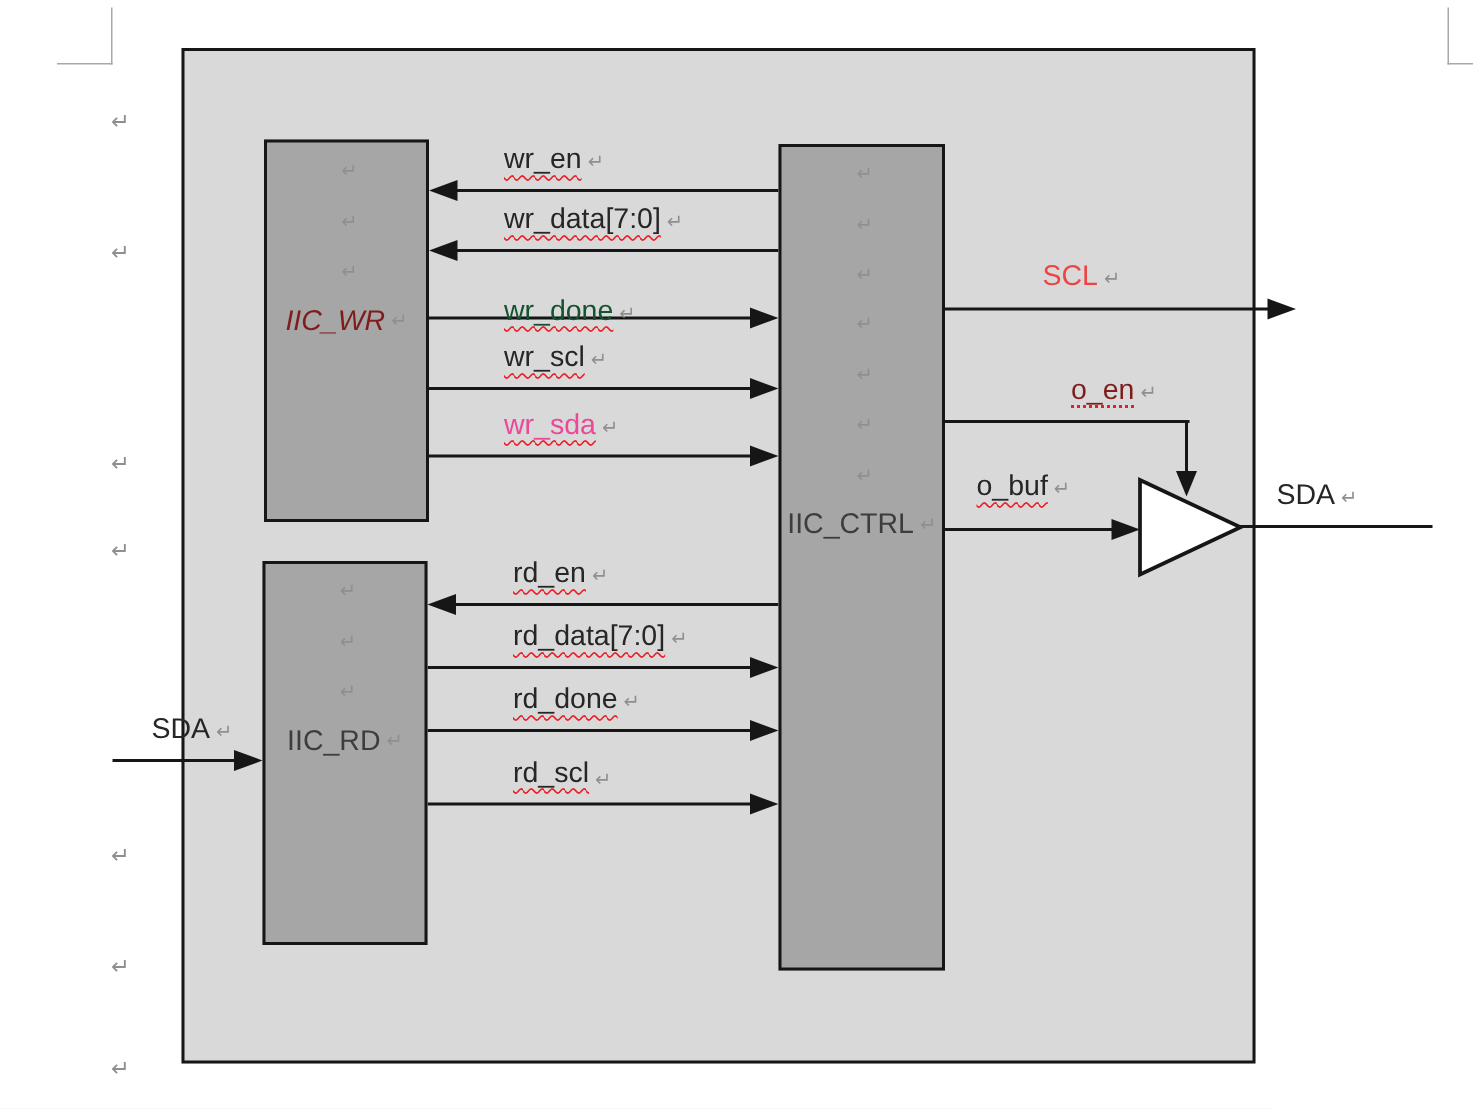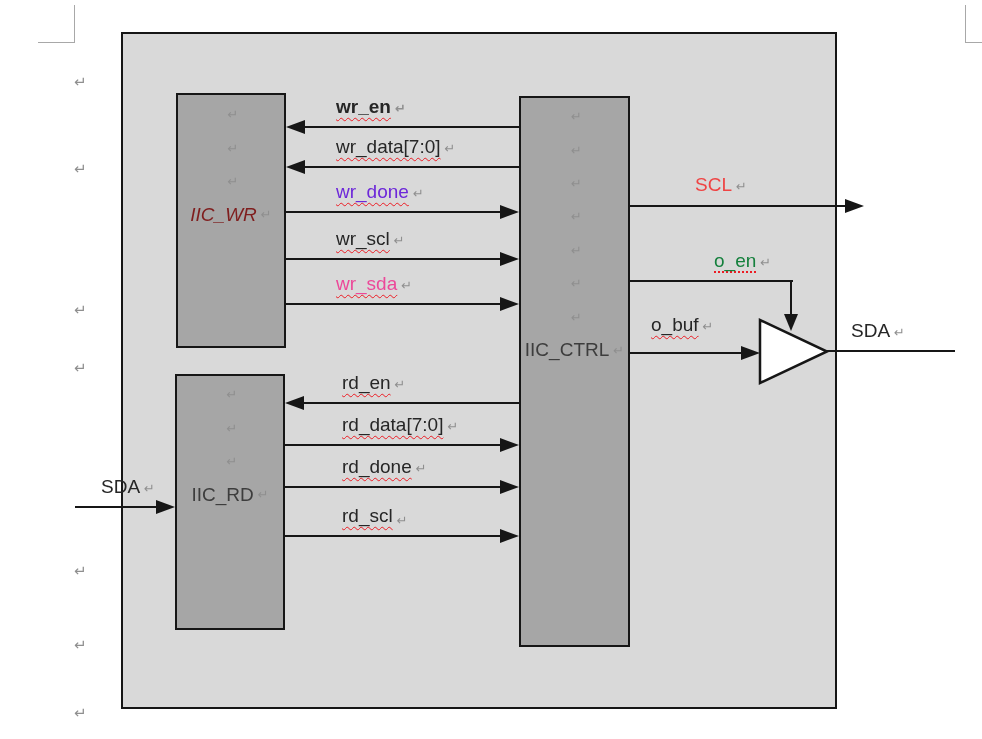--- a/index.html
+++ b/index.html
@@ -20,34 +20,34 @@
 
   <div class="cm" style="left:74px;top:5px;width:1px;height:38px;"></div>
   <div class="cm" style="left:38px;top:42px;width:37px;height:1px;"></div>
   <div class="cm" style="left:965px;top:5px;width:1px;height:38px;"></div>
   <div class="cm" style="left:965px;top:42px;width:17px;height:1px;"></div>
 
   <div id="diagram">
       <div class="abs" style="left: 121px; top: 32px; width: 716px; height: 677px; background: rgb(217, 217, 217); border: 2px solid rgb(22, 22, 22); box-sizing: border-box;"></div>
       <div class="abs" style="left: 303px; top: 126px; width: 216px; height: 2px; background: rgb(22, 22, 22);"></div>
       <div class="abs" style="width: 0px; height: 0px; left: 286px; top: 120px; border-right: 19px solid rgb(22, 22, 22); border-top: 7px solid transparent; border-bottom: 7px solid transparent;"></div>
-      <div class="abs" style="left: 336px; top: 96px; display: flex; align-items: baseline; font-weight: bold;">
+      <div class="abs" style="left: 336px; top: 96px; display: flex; align-items: baseline;">
         <span class="sig-label u-wavy" style="color: rgb(38, 38, 38); text-decoration-color: rgb(236, 28, 36);">wr_en</span>
         <span class="pilcrow" style="color: rgb(143, 143, 143);">↵</span>
       </div>
       <div class="abs" style="left: 303px; top: 166px; width: 216px; height: 2px; background: rgb(22, 22, 22);"></div>
       <div class="abs" style="width: 0px; height: 0px; left: 286px; top: 160px; border-right: 19px solid rgb(22, 22, 22); border-top: 7px solid transparent; border-bottom: 7px solid transparent;"></div>
       <div class="abs" style="left: 336px; top: 136px; display: flex; align-items: baseline;">
         <span class="sig-label u-wavy" style="color: rgb(38, 38, 38); text-decoration-color: rgb(236, 28, 36);">wr_data[7:0]</span>
         <span class="pilcrow" style="color: rgb(143, 143, 143);">↵</span>
       </div>
       <div class="abs" style="left: 286px; top: 211px; width: 216px; height: 2px; background: rgb(22, 22, 22);"></div>
       <div class="abs" style="width: 0px; height: 0px; left: 500px; top: 205px; border-left: 19px solid rgb(22, 22, 22); border-top: 7px solid transparent; border-bottom: 7px solid transparent;"></div>
       <div class="abs" style="left: 336px; top: 181px; display: flex; align-items: baseline;">
-        <span class="sig-label u-wavy" style="color: #6d28d9; text-decoration-color: rgb(236, 28, 36);">wr_done</span>
+        <span class="sig-label u-wavy" style="color: #14532d; text-decoration-color: rgb(236, 28, 36); margin-top: 16px;">wr_done</span>
         <span class="pilcrow" style="color: rgb(143, 143, 143);">↵</span>
       </div>
       <div class="abs" style="left: 286px; top: 258px; width: 216px; height: 2px; background: rgb(22, 22, 22);"></div>
       <div class="abs" style="width: 0px; height: 0px; left: 500px; top: 252px; border-left: 19px solid rgb(22, 22, 22); border-top: 7px solid transparent; border-bottom: 7px solid transparent;"></div>
       <div class="abs" style="left: 336px; top: 228px; display: flex; align-items: baseline;">
         <span class="sig-label u-wavy" style="color: rgb(38, 38, 38); text-decoration-color: rgb(236, 28, 36);">wr_scl</span>
         <span class="pilcrow" style="color: rgb(143, 143, 143);">↵</span>
       </div>
       <div class="abs" style="left: 286px; top: 303px; width: 216px; height: 2px; background: rgb(22, 22, 22);"></div>
       <div class="abs" style="width: 0px; height: 0px; left: 500px; top: 297px; border-left: 19px solid rgb(22, 22, 22); border-top: 7px solid transparent; border-bottom: 7px solid transparent;"></div>
@@ -147,21 +147,21 @@
         <div class="blk-line" style="height: 33.4px;">
           <span class="sig-label" style="color: rgb(61, 61, 61);">IIC_CTRL</span>
           <span class="pilcrow" style="color: rgb(143, 143, 143);">↵</span>
         </div>
       </div>
       <div class="abs" style="left: 695px; top: 174px; display: flex; align-items: baseline;">
         <span class="sig-label" style="color: #ef4444;">SCL</span>
         <span class="pilcrow" style="color: rgb(143, 143, 143);">↵</span>
       </div>
       <div class="abs" style="left: 714px; top: 250px; display: flex; align-items: baseline;">
-        <span class="sig-label u-dotted" style="color: #15803d; text-decoration-color: rgb(236, 28, 36);">o_en</span>
+        <span class="sig-label u-dotted" style="color: #7f1d1d; text-decoration-color: rgb(236, 28, 36);">o_en</span>
         <span class="pilcrow" style="color: rgb(143, 143, 143);">↵</span>
       </div>
       <div class="abs" style="left: 651px; top: 314px; display: flex; align-items: baseline;">
         <span class="sig-label u-wavy" style="color: rgb(38, 38, 38); text-decoration-color: rgb(236, 28, 36);">o_buf</span>
         <span class="pilcrow" style="color: rgb(143, 143, 143);">↵</span>
       </div>
       <div class="abs" style="left: 851px; top: 320px; display: flex; align-items: baseline;">
         <span class="sig-label" style="color: rgb(38, 38, 38);">SDA</span>
         <span class="pilcrow" style="color: rgb(143, 143, 143);">↵</span>
       </div>

